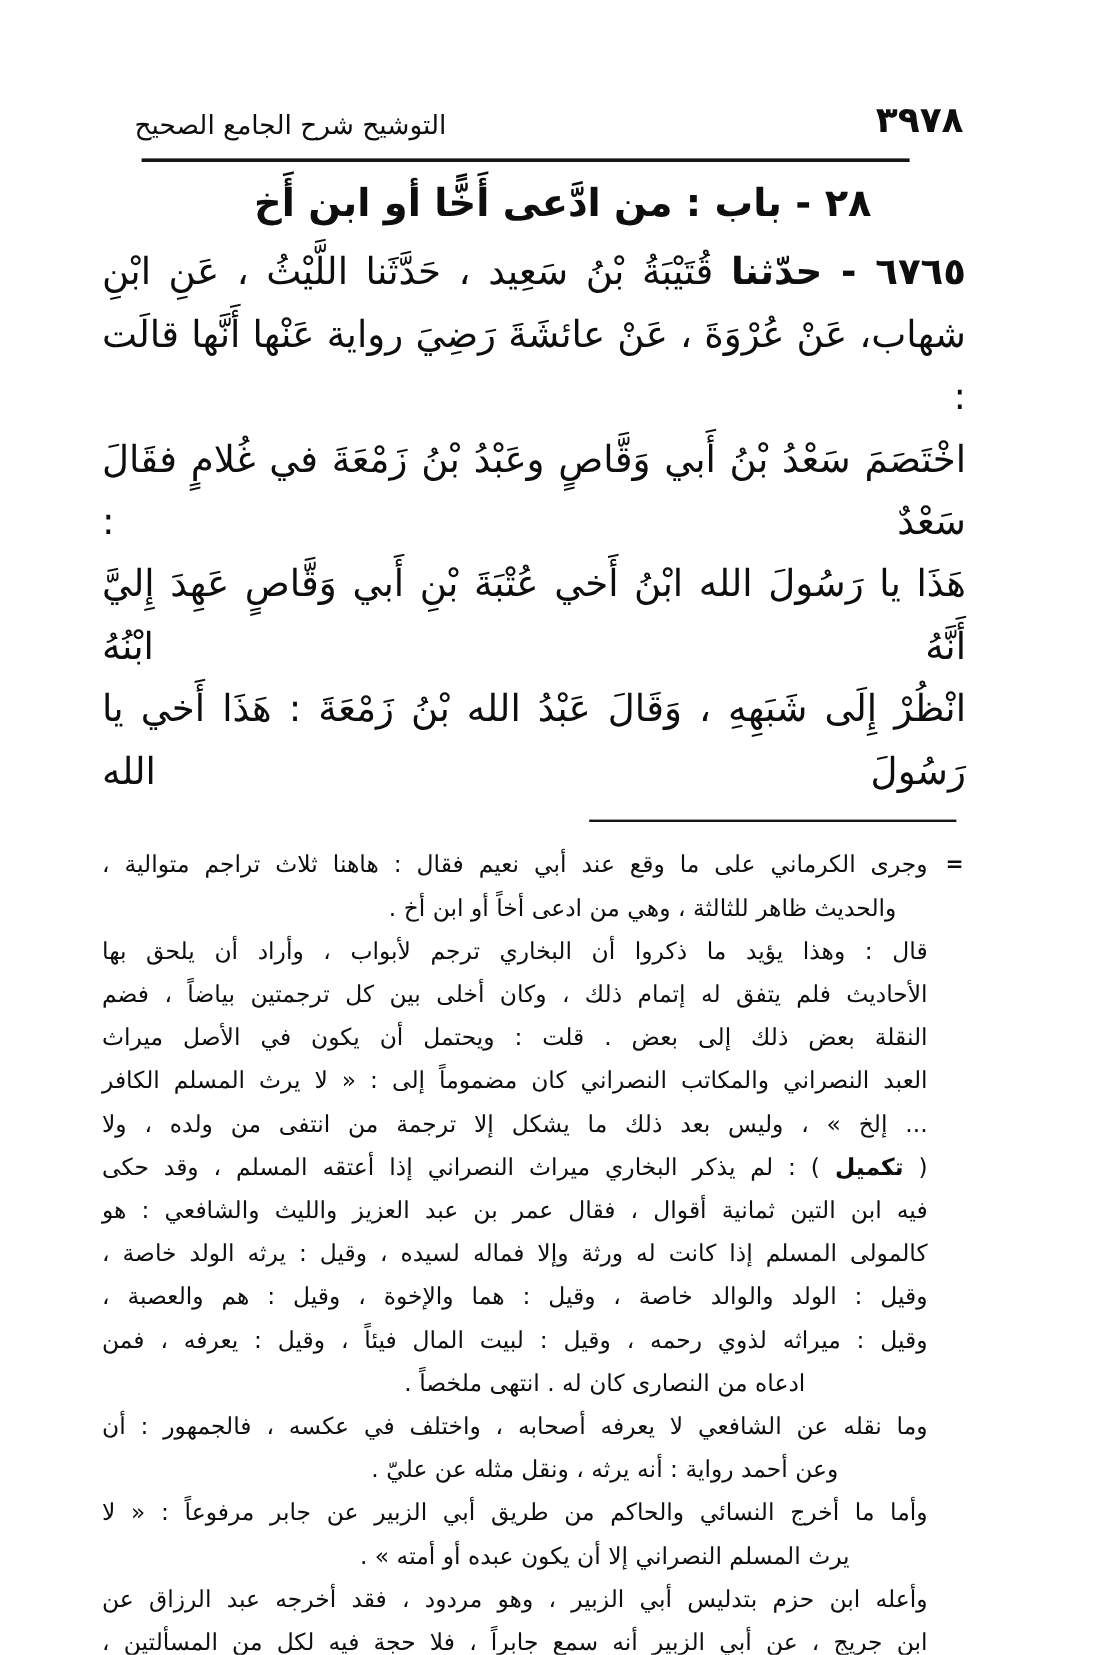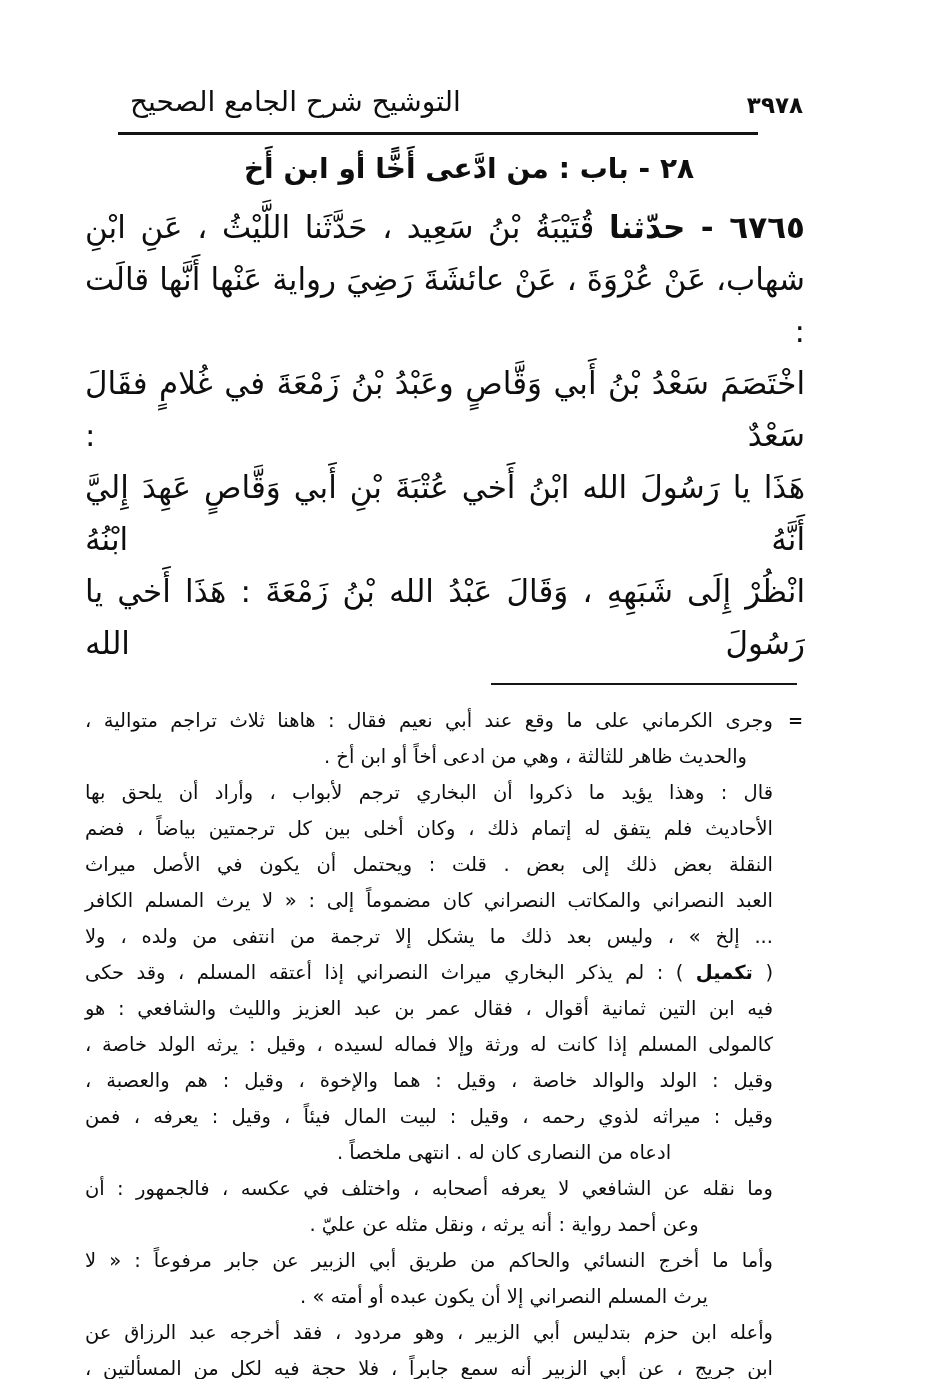--- a/index.html
+++ b/index.html
@@ -24,42 +24,42 @@
   }
   
   .running-header {
     direction: ltr;
     display: flex;
     justify-content: space-between;
     align-items: flex-end;
     height: 28px;
   }
   .book-title {
-    font-size: 28px;
-    margin-left: 45px;
+    font-size: 22px;
+    margin-left: 27px;
     white-space: nowrap;
   }
   .page-number {
-    font-size: 23px;
+    font-size: 30px;
     font-weight: bold;
     letter-spacing: 2px;
     margin-right: 2px;
     white-space: nowrap;
   }
   .header-rule {
     height: 3px;
     background: #141414;
     margin: 14px 47px 0 33px; 
   }
   
   .chapter-heading {
     margin-top: 14px;
     padding-left: 48px;
     text-align: center;
-    font-size: 28px;
+    font-size: 32px;
     font-weight: bold;
     line-height: 40px;
   }
   
   .hadith {
     margin-top: 12px;
     font-size: 31px;
     line-height: 52px;
   }
   .h-line {

